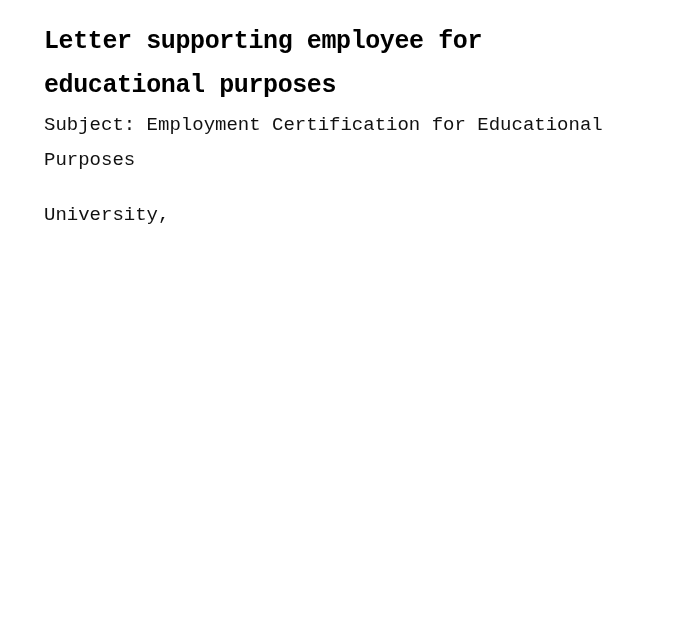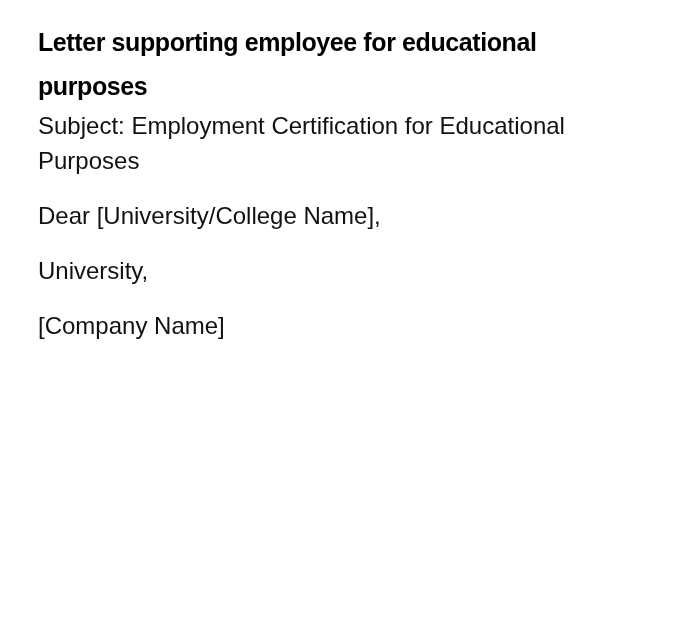--- a/index.html
+++ b/index.html
@@ -8,46 +8,44 @@
       background: #ffffff;
     }
     body {
       width: 700px;
       height: 630px;
       overflow: hidden;
       position: relative;
     }
     .doc {
       position: absolute;
-      left: 38px;
+      left: 44px;
       top: 20px;
       width: 610px;
       color: #111111;
-      font-family: Liberation Sans, sans-serif;
+      font-family: Liberation Mono, monospace;
     }
     .title {
       font-size: 25px;
       font-weight: bold;
       line-height: 44px;
       margin: 0;
       letter-spacing: -0.4px;
       color: #000000;
     }
     .para {
-      font-size: 24px;
+      font-size: 19px;
       line-height: 35px;
       margin: 0 0 20px 0;
       color: #111111;
     }
     .para.subject {
       margin-top: 0;
     }
   </style>
 </head>
 <body>
 
 <div class="doc">
   <h1 class="title">Letter supporting employee for educational purposes</h1>
   <p class="para subject">Subject: Employment Certification for Educational Purposes</p>
-  <p class="para">Dear [University/College Name],</p>
   <p class="para">University,</p>
-  <p class="para">[Company Name]</p>
 </div>
 
 </body></html>

